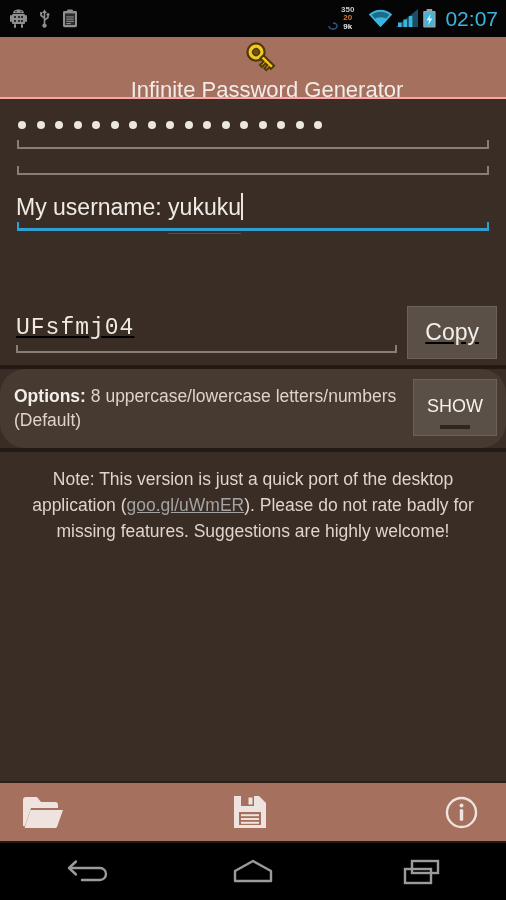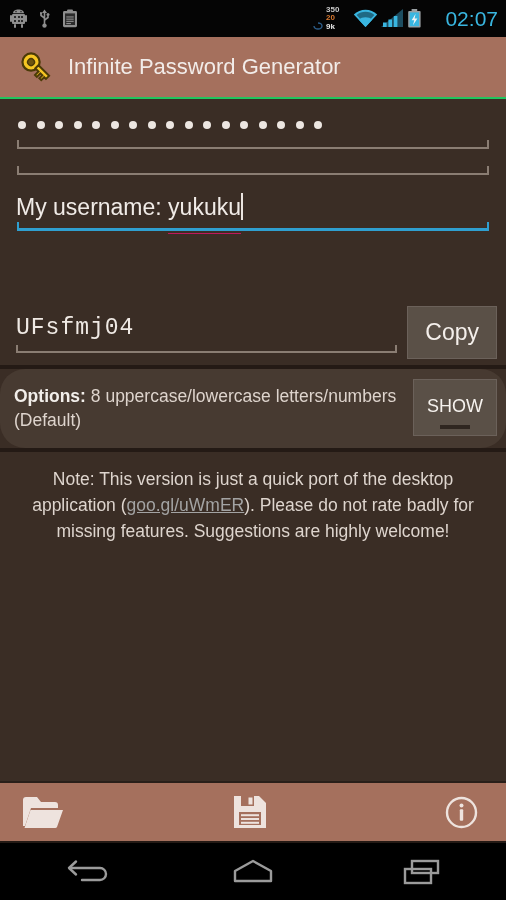--- a/index.html
+++ b/index.html
@@ -30,43 +30,44 @@
   .sb-net {
     display: flex; align-items: flex-end; gap: 3px;
     margin-right: 14px;
   }
   .sb-net-nums {
     display: flex; flex-direction: column;
     line-height: 8.5px;
     font-size: 8px;
     font-family: "Liberation Sans", sans-serif;
     font-weight: bold;
-    text-align: left;
+    text-align: center;
   }
   .net-down { color: #c9c9c9; }
   .net-mid  { color: #d8782f; }
   .net-up   { color: #e8e8e8; }
   .sb-net-glyph { margin-bottom: 1px; }
   .sb-right { display: flex; align-items: center; gap: 3px; }
   .sb-time {
     color: #39b6e0;
     font-size: 21px;
-    margin-left: 20px;
+    margin-left: 5px;
     letter-spacing: 0px;
     font-family: "Liberation Sans", sans-serif;
   }
 
   
   .actionbar {
     height: 62px;
     background: #a5705d;
     display: flex;
     align-items: center;
     padding-left: 16px;
-    border-bottom: 2px solid #22c55e;
+    border-bottom: 2px solid #fca5a5;
+    flex-direction: column;
   }
   .app-key-icon { width: 40px; height: 40px; flex: 0 0 auto; }
   .app-title {
     color: #f2ece9;
     font-size: 22px;
     margin-left: 12px;
     font-family: "Liberation Sans", sans-serif;
   }
 
   
@@ -123,20 +124,21 @@
   }
 
   
   .field-tall { padding-bottom: 62px; }
 
   
   .gen-row {
     display: flex;
     align-items: flex-end;
     padding: 8px 9px 6px 6px;
+    text-decoration: underline;
   }
   .gen-field { flex: 1; padding: 12px 10px 6px 10px; }
   .gen-text {
     color: #efe9e4;
     font-size: 23px;
     line-height: 30px;
     font-family: "Liberation Mono", monospace;
     letter-spacing: 1px;
   }
   .gen-underline {

